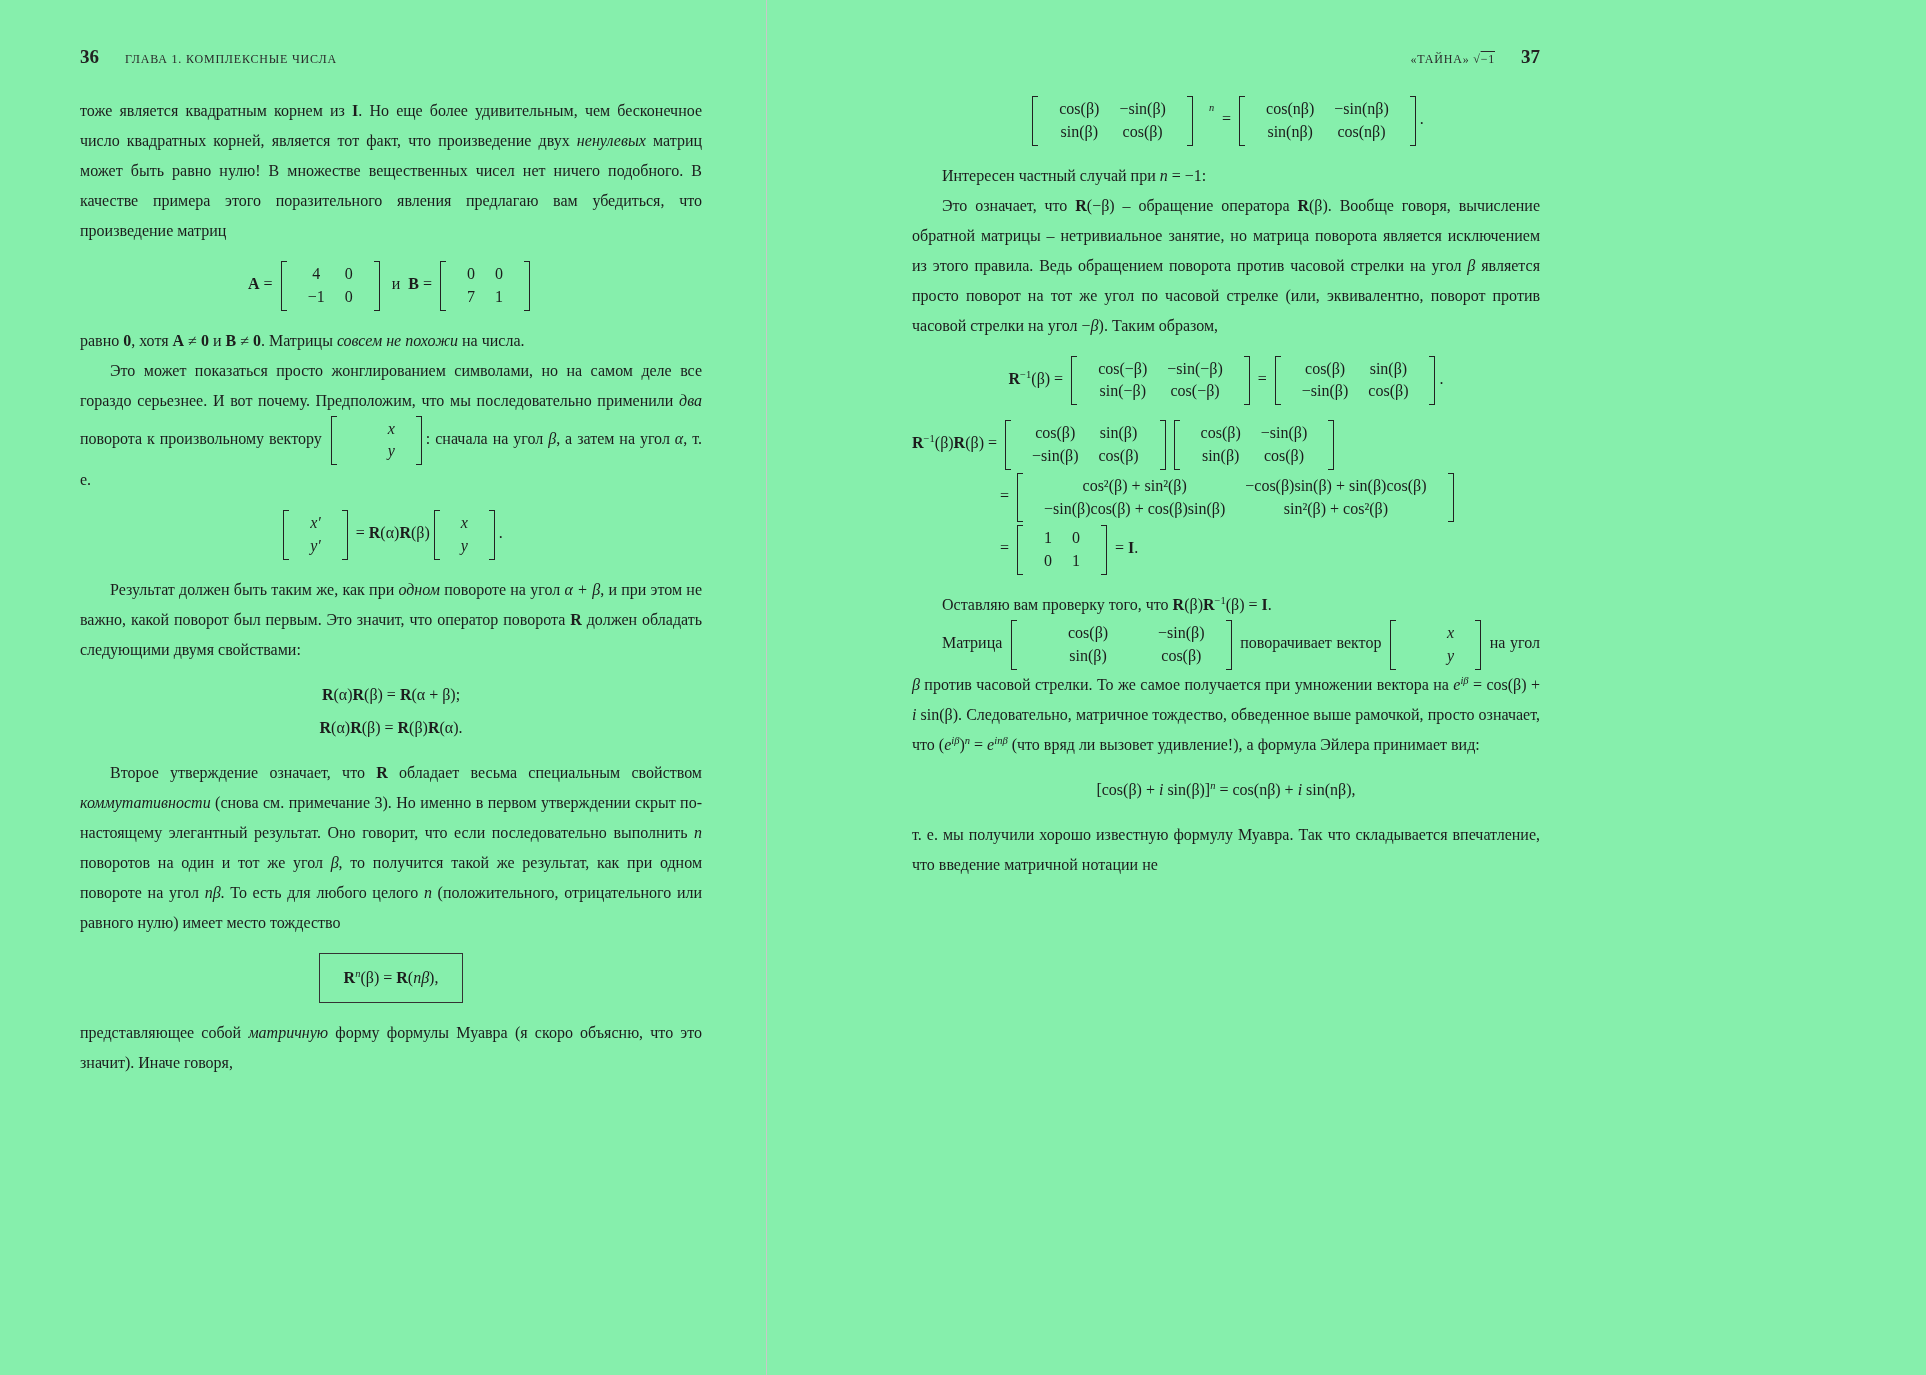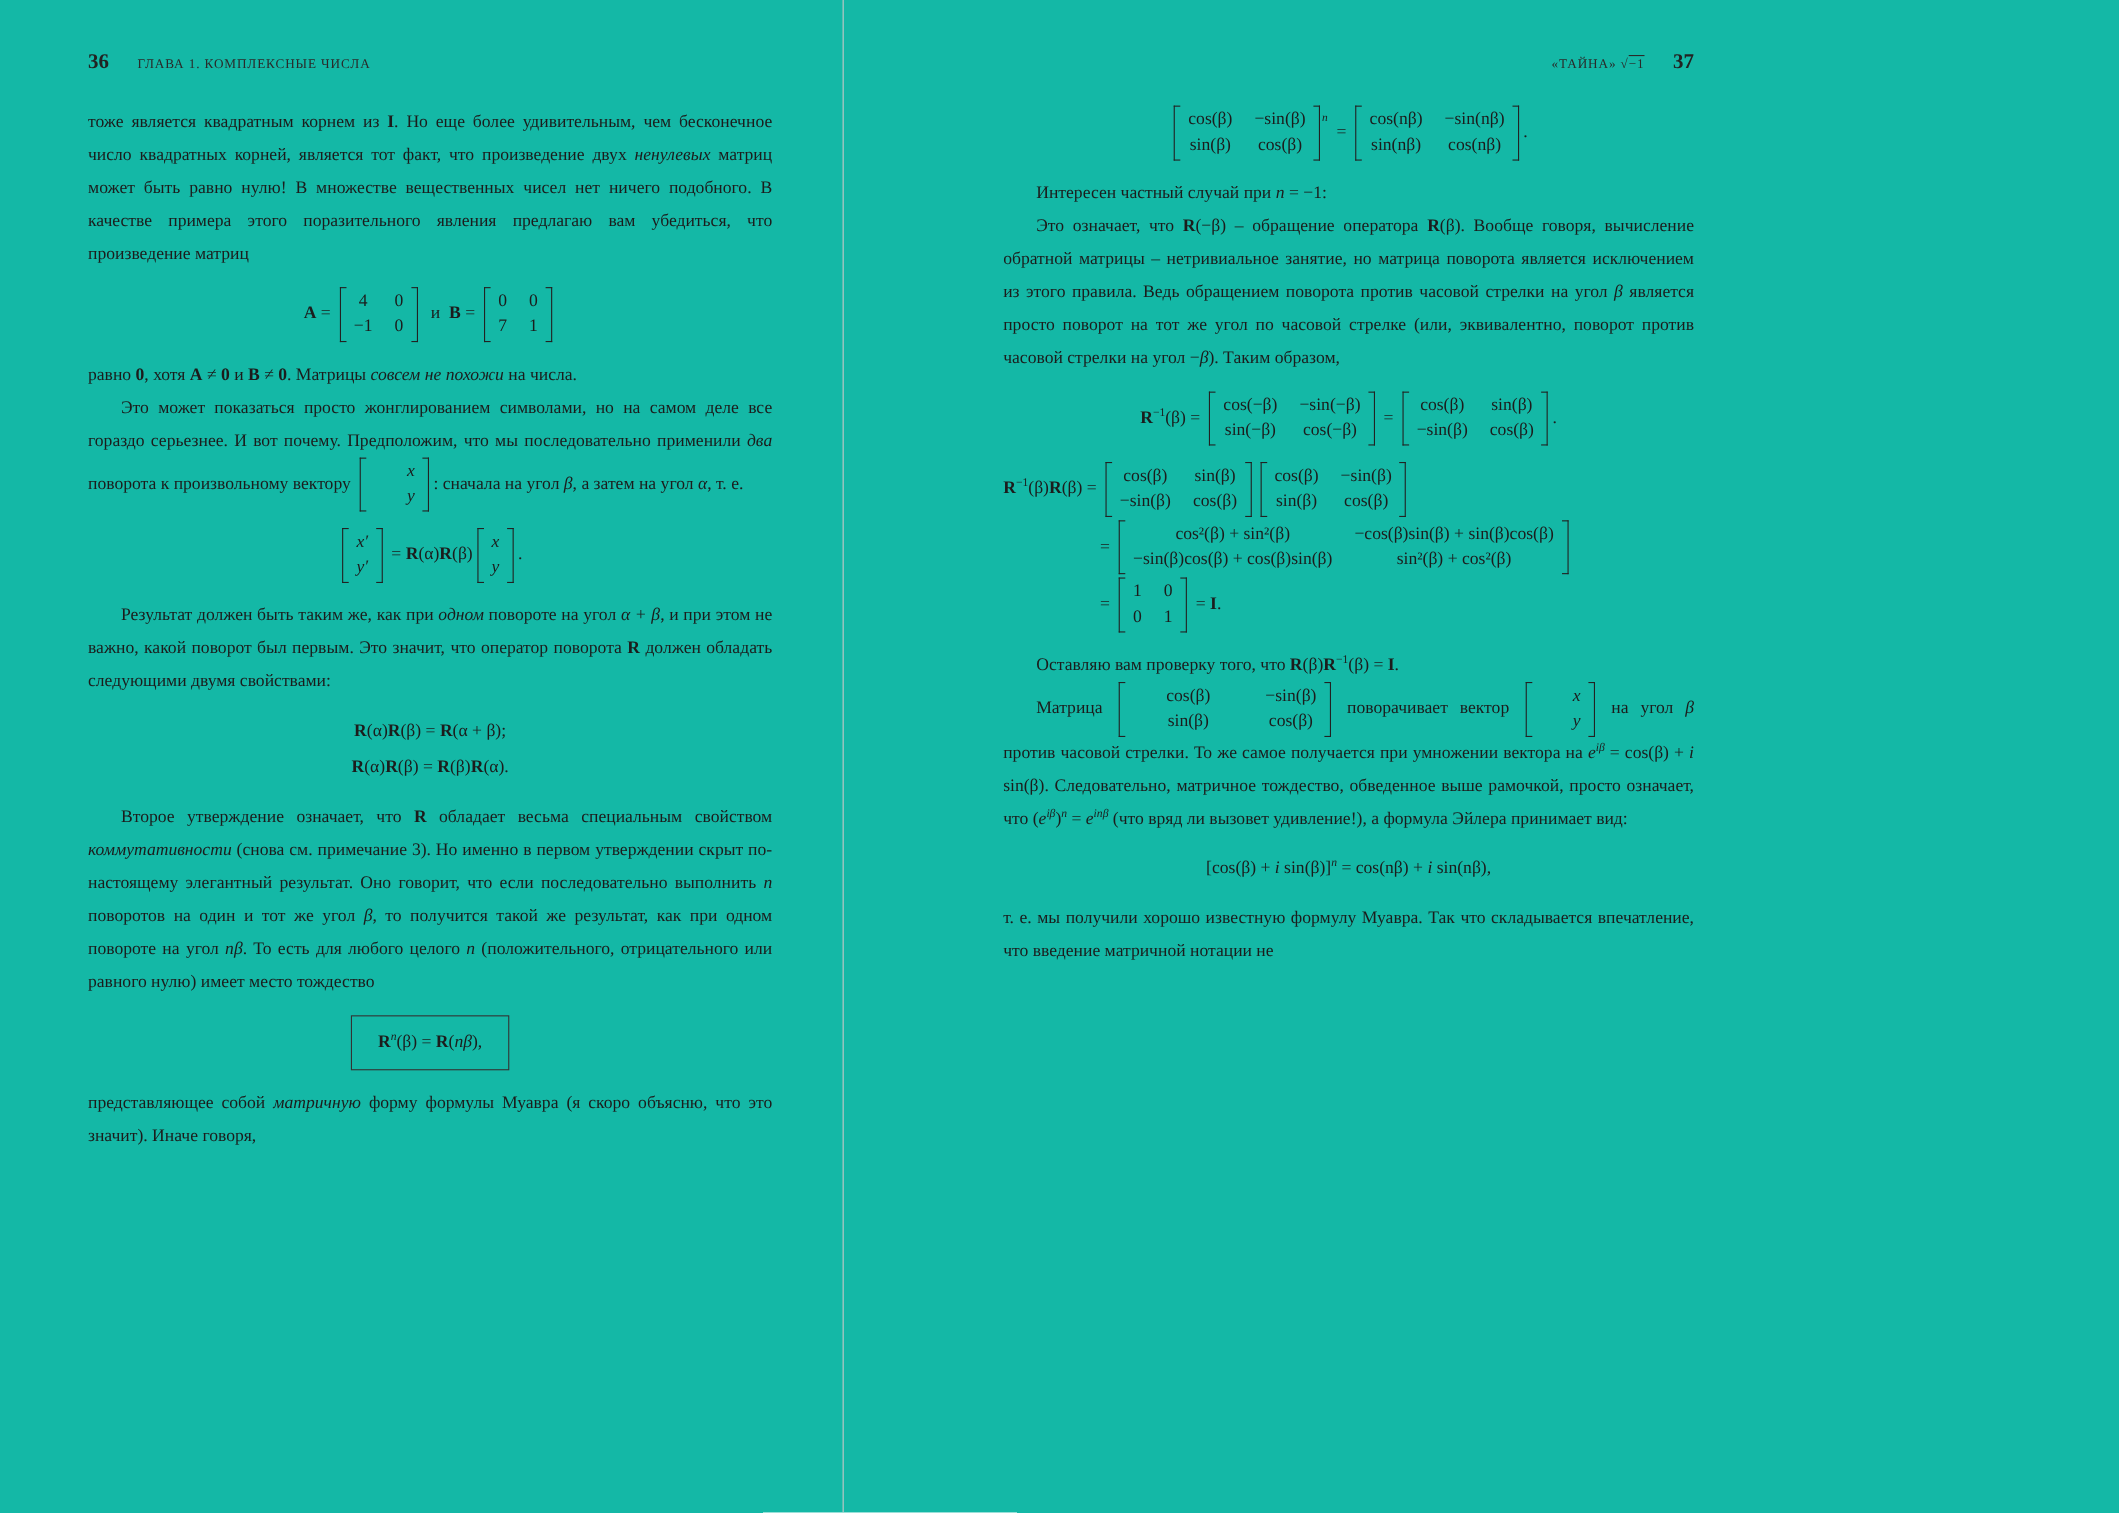--- a/index.html
+++ b/index.html
@@ -2,21 +2,21 @@
 <html lang="ru"><head>
 <meta charset="utf-8">
 <style>
   * { box-sizing: border-box; }
   html, body { margin: 0; padding: 0; background: #ffffff; }
 
   .spread {
     position: relative;
     width: 1926px;
     height: 1375px;
-    background: #14b8a6;
+    background: #86efac;
     font-family: "Liberation Serif", "DejaVu Serif", serif;
     color: #1c1c1c;
     overflow: hidden;
   }
 
   .divider {
     position: absolute;
     left: 766px;
     top: 0;
     width: 1px;
@@ -58,20 +58,21 @@
   .b { font-weight: bold; }
   .i { font-style: italic; }
   .sup { font-size: 66%; vertical-align: super; line-height: 0; }
   .sup.i { font-style: italic; }
 
   .matrix {
     display: inline-flex;
     align-items: center;
     vertical-align: middle;
     margin: 0 4px;
+    gap: 14px;
   }
   .br { align-self: stretch; width: 6px; flex: 0 0 6px; }
   .brl { border-left: 1.7px solid #222; border-top: 1.7px solid #222; border-bottom: 1.7px solid #222; }
   .brr { border-right: 1.7px solid #222; border-top: 1.7px solid #222; border-bottom: 1.7px solid #222; }
   .mgrid { display: grid; column-gap: 20px; row-gap: 2px; padding: 3px 7px; }
   .mcell { text-align: center; line-height: 1.3; white-space: nowrap; }
   .matrix.i .mcell { font-style: italic; }
   .msup {
     font-size: 65%;
     font-style: italic;

